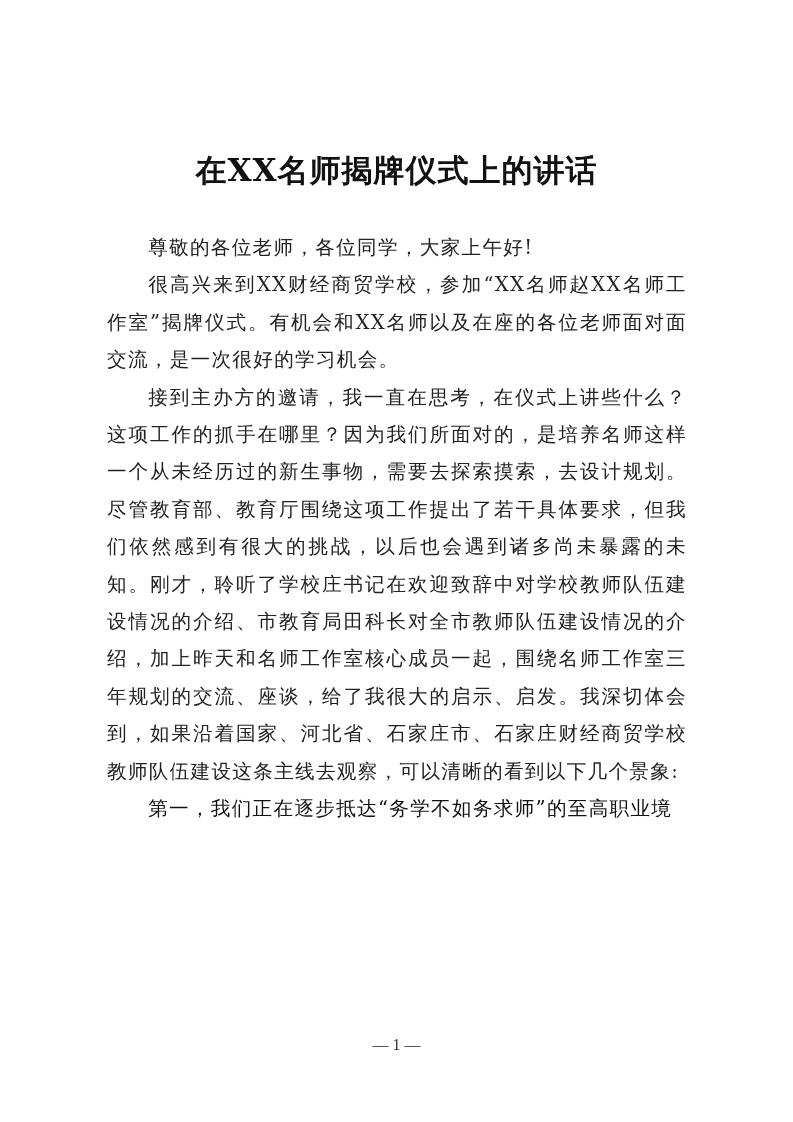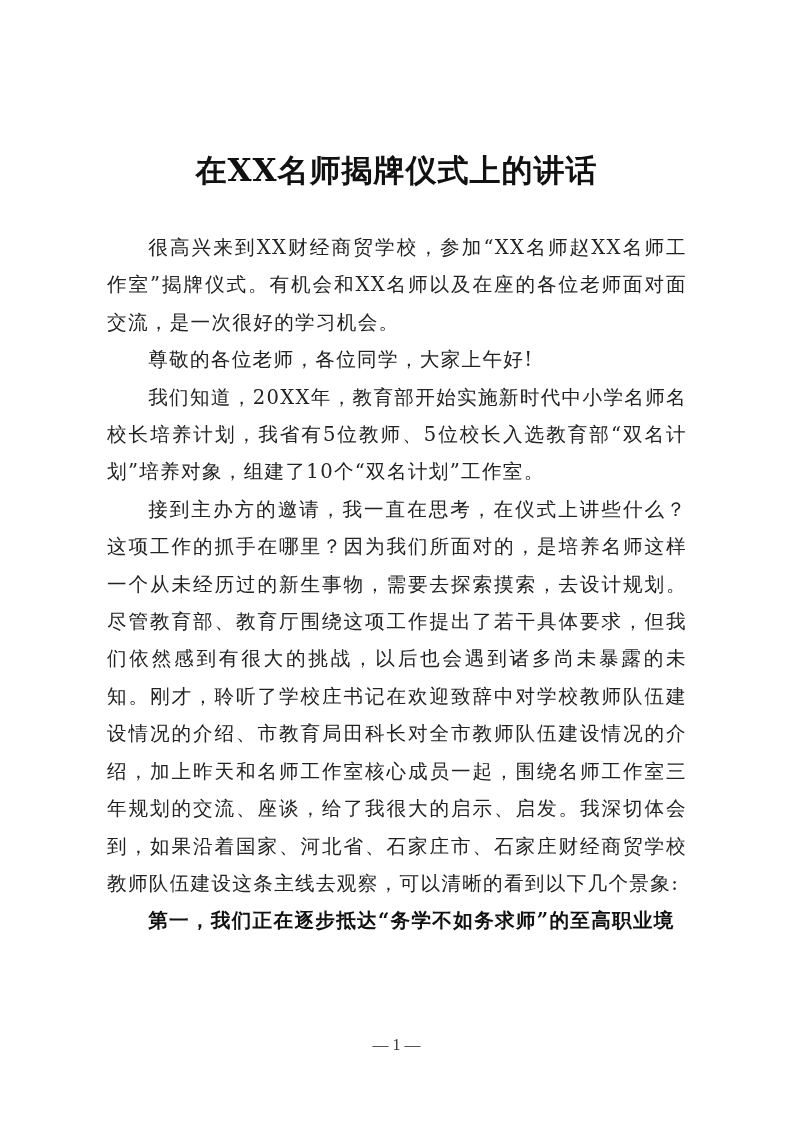--- a/index.html
+++ b/index.html
@@ -11,34 +11,33 @@
     font-size:31px; color:#111; letter-spacing:1px; line-height:44px;
   }
   .body {
     position:absolute; left:107px; top:229px; width:580px;
     font-family:"DejaVu Serif", "Liberation Serif", serif;
     font-size:19.6px; color:#222; line-height:37.4px;
     text-align:justify; text-align-last:left;
     letter-spacing:1.3px;
   }
   .body p { margin:0; text-indent:2.1em; }
-  .body p.bold { font-weight:bold; color:#111; }
+  .body p.bold { font-weight:normal; color:#111; }
   .footer {
     position:absolute; left:0; top:1036px; width:793px; text-align:center;
     font-family:"Liberation Serif", serif; font-size:16px; color:#333;
   }
 </style>
 </head>
 <body>
 
 <div class="page">
   <div class="title">在XX名师揭牌仪式上的讲话</div>
 
   <div class="body">
+    <p>尊敬的各位老师，各位同学，大家上午好!</p>
     <p>很高兴来到XX财经商贸学校，参加“XX名师赵XX名师工作室”揭牌仪式。有机会和XX名师以及在座的各位老师面对面交流，是一次很好的学习机会。</p>
-    <p>尊敬的各位老师，各位同学，大家上午好!</p>
-    <p>我们知道，20XX年，教育部开始实施新时代中小学名师名校长培养计划，我省有5位教师、5位校长入选教育部“双名计划”培养对象，组建了10个“双名计划”工作室。</p>
     <p>接到主办方的邀请，我一直在思考，在仪式上讲些什么？这项工作的抓手在哪里？因为我们所面对的，是培养名师这样一个从未经历过的新生事物，需要去探索摸索，去设计规划。尽管教育部、教育厅围绕这项工作提出了若干具体要求，但我们依然感到有很大的挑战，以后也会遇到诸多尚未暴露的未知。刚才，聆听了学校庄书记在欢迎致辞中对学校教师队伍建设情况的介绍、市教育局田科长对全市教师队伍建设情况的介绍，加上昨天和名师工作室核心成员一起，围绕名师工作室三年规划的交流、座谈，给了我很大的启示、启发。我深切体会到，如果沿着国家、河北省、石家庄市、石家庄财经商贸学校教师队伍建设这条主线去观察，可以清晰的看到以下几个景象:</p>
     <p class="bold">第一，我们正在逐步抵达“务学不如务求师”的至高职业境</p>
   </div>
 
   <div class="footer">— 1 —</div>
 </div>
 
 </body></html>

